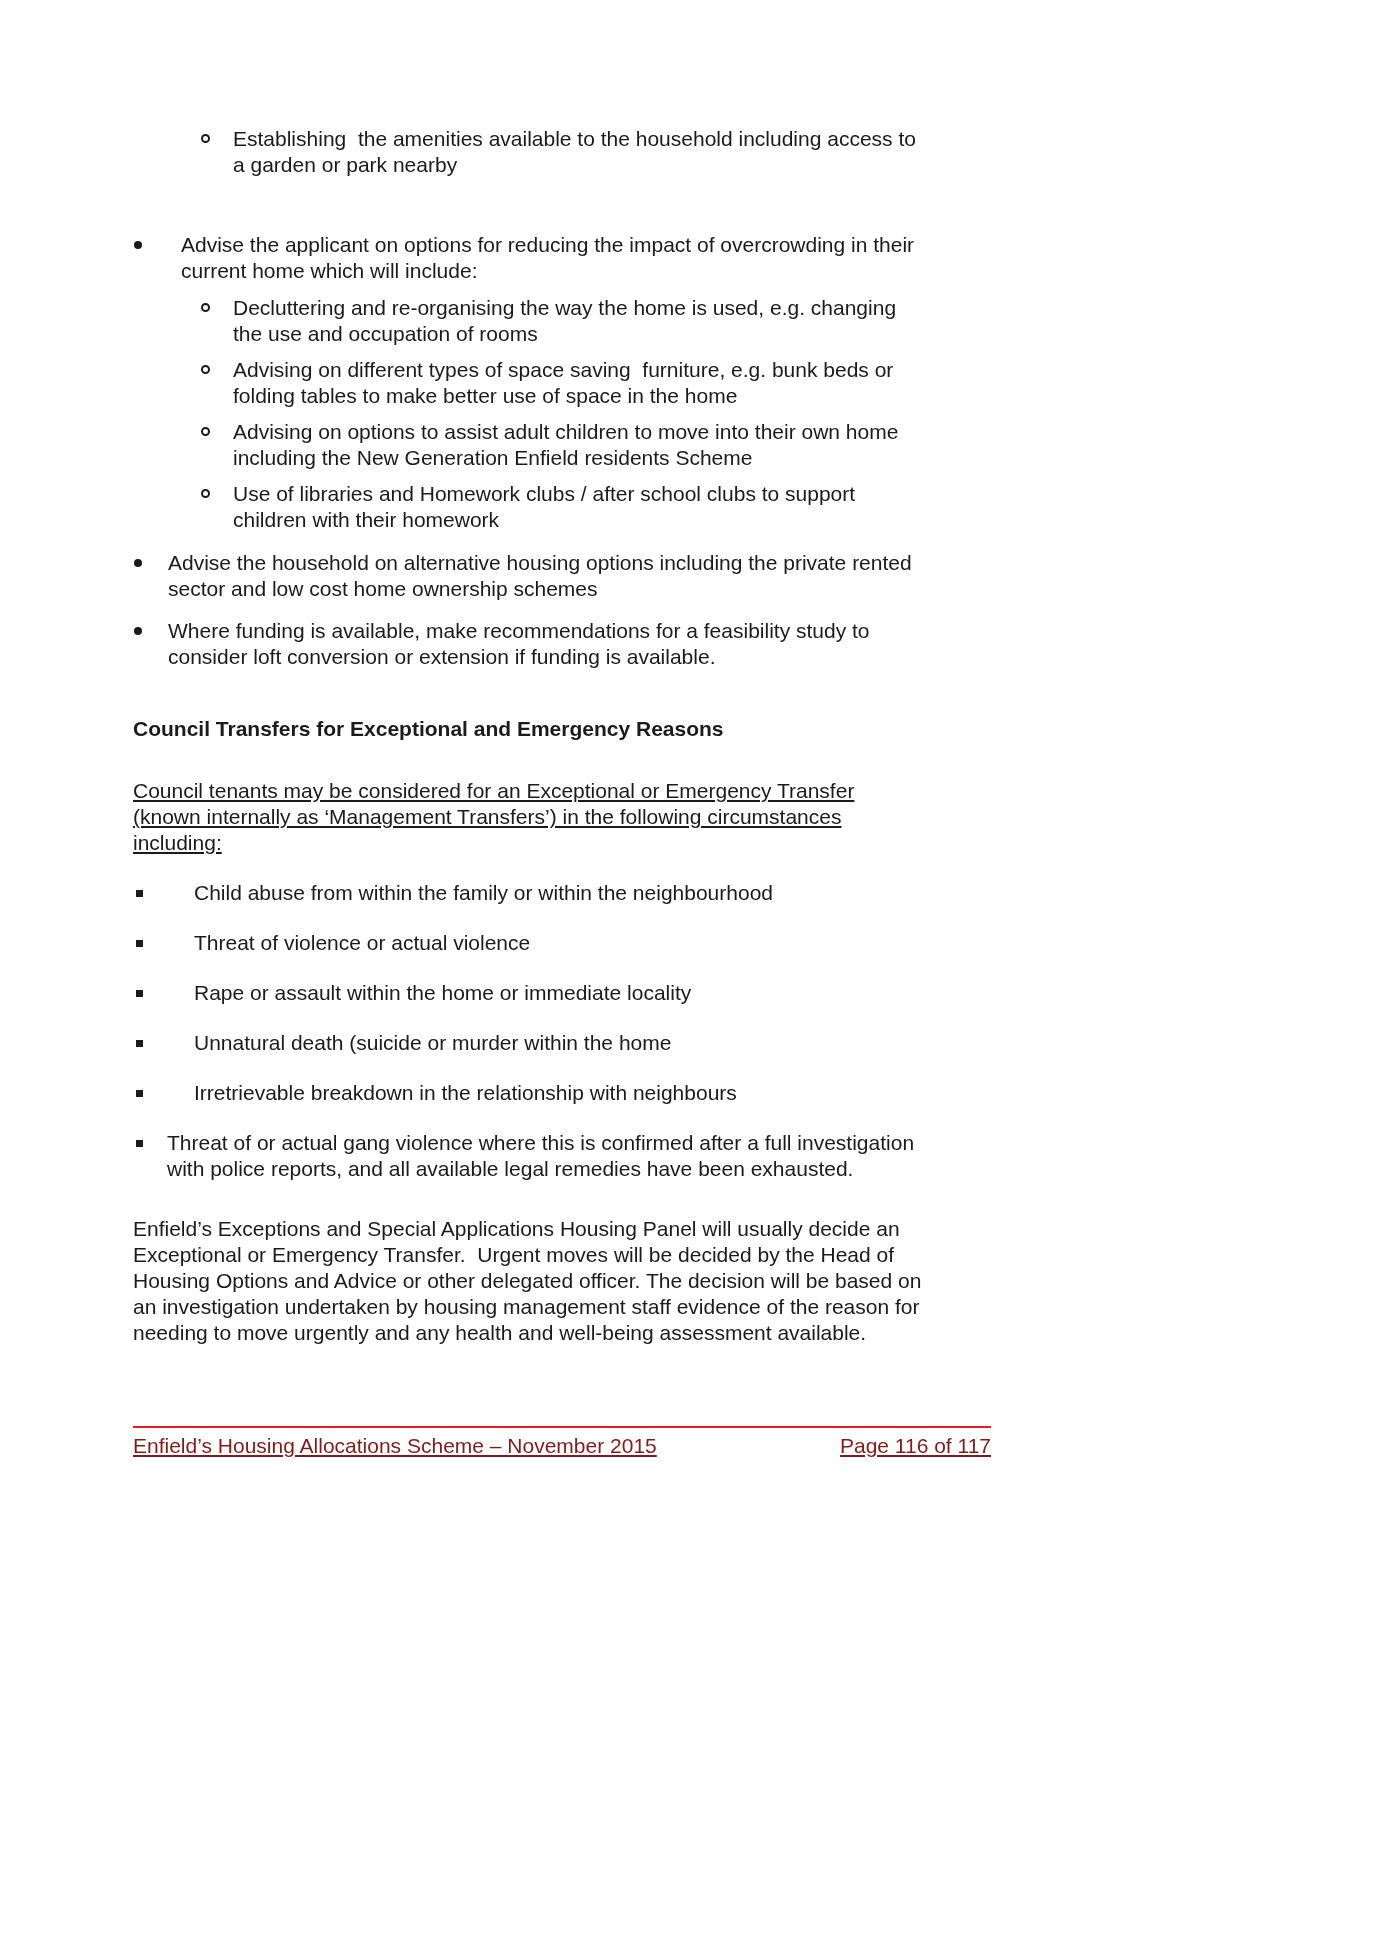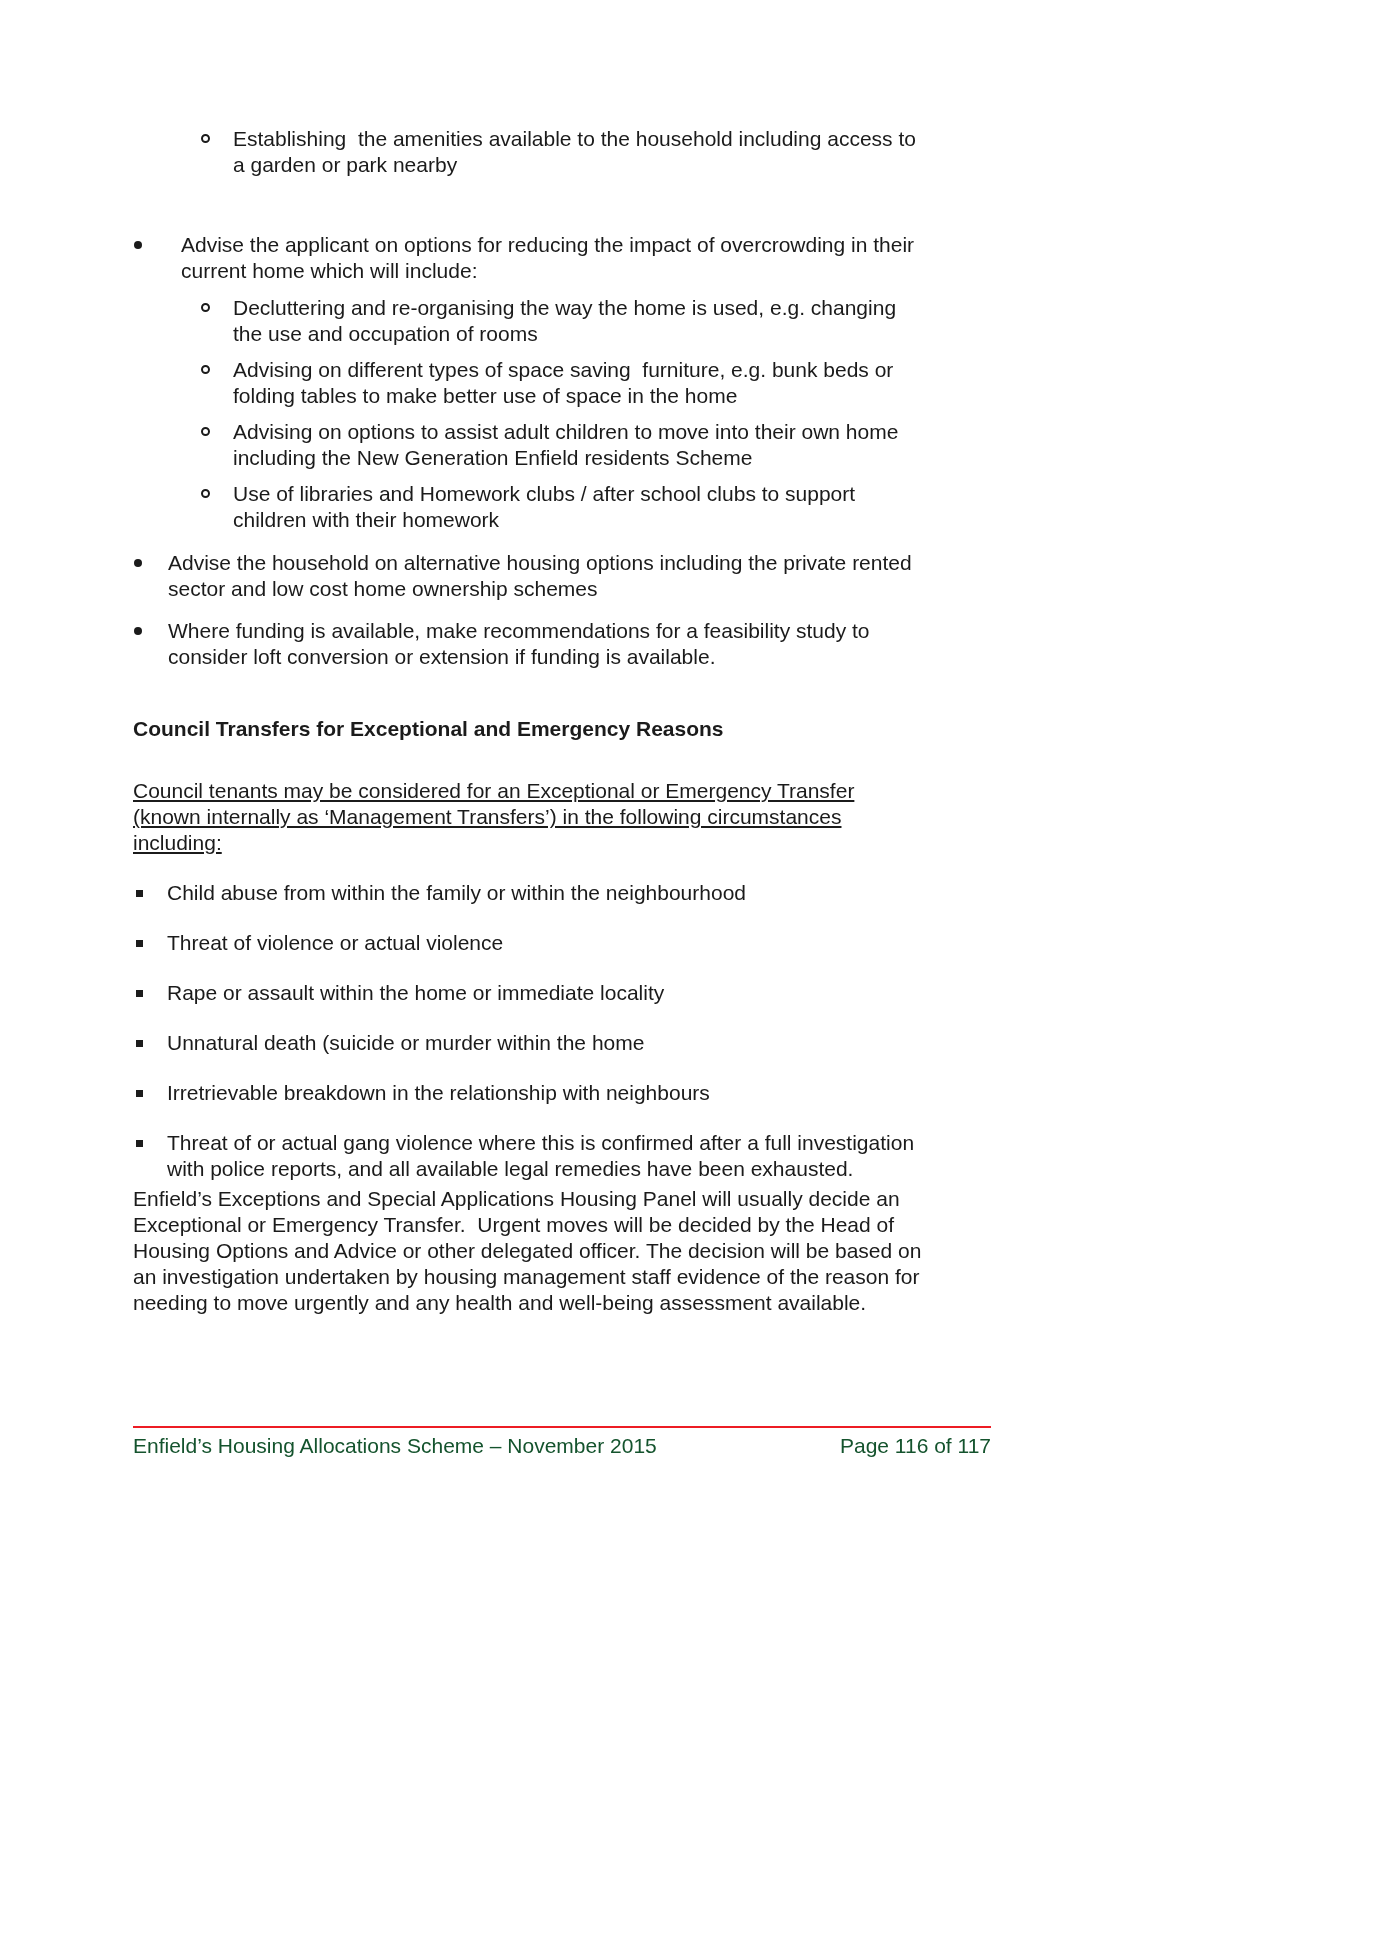--- a/index.html
+++ b/index.html
@@ -61,41 +61,42 @@
 
   
   .mb-orphan   { margin-bottom: 54px; }
   .mb-lead     { margin-bottom: 11px; gap: 13px; }
   .mb-sub      { margin-bottom: 10px; }
   .mb-sublast  { margin-bottom: 17px; }
   .mb-b2nd     { margin-bottom: 16px; }
   .mb-b3rd     { margin-bottom: 46px; }
   .heading     { font-weight: bold; margin-bottom: 36px; }
   .mb-para1    { margin-bottom: 24px; text-decoration: underline; }
-  .mb-sq       { margin-bottom: 24px; }
-  .mb-sqlast   { margin-bottom: 4px; justify-content: space-between; }
+  .mb-sq       { margin-bottom: 24px; gap: 27px; }
+  .mb-sqlast   { margin-bottom: 34px; justify-content: space-between; }
 
   
   .footer {
     position: absolute;
     left: 133px;
     top: 1426px;
     width: 858px;
   }
   .footer-rule {
     border-top: 2px solid #ed1c24;
     height: 0;
     margin-bottom: 5px;
   }
   .footer-row {
     display: flex;
     justify-content: space-between;
-    color: #14532d;
+    color: #7f1d1d;
     font-size: 21px;
     line-height: 26px;
+    text-decoration: underline;
   }
 </style>
 </head>
 <body>
 
 <div class="page">
   <div class="content">
 
     <div class="li b2 mb-orphan">
       <span class="marker-col">

